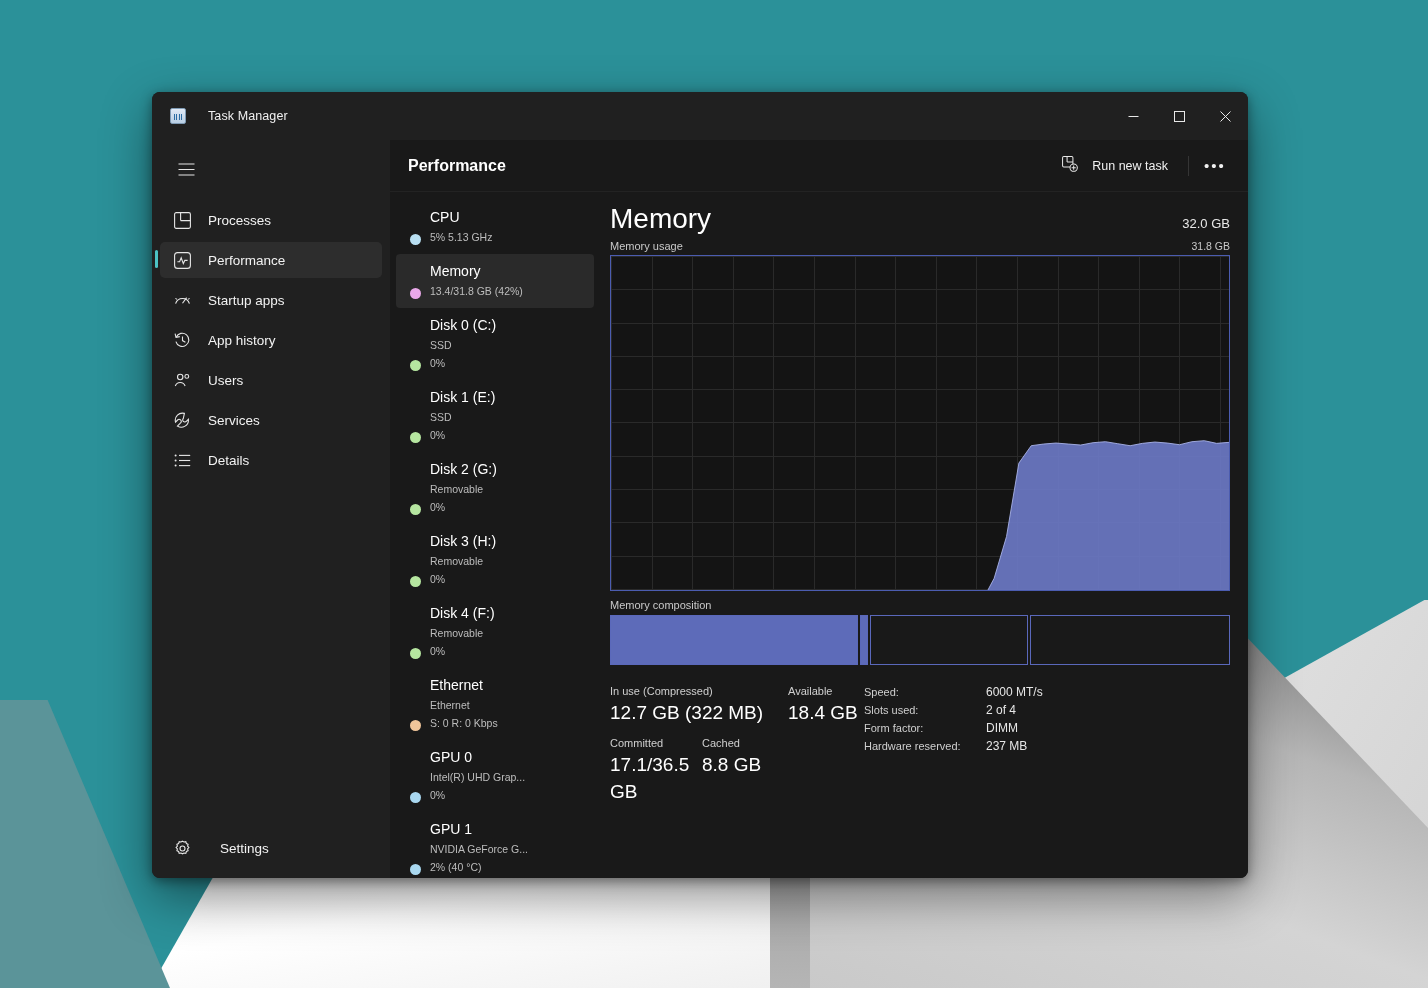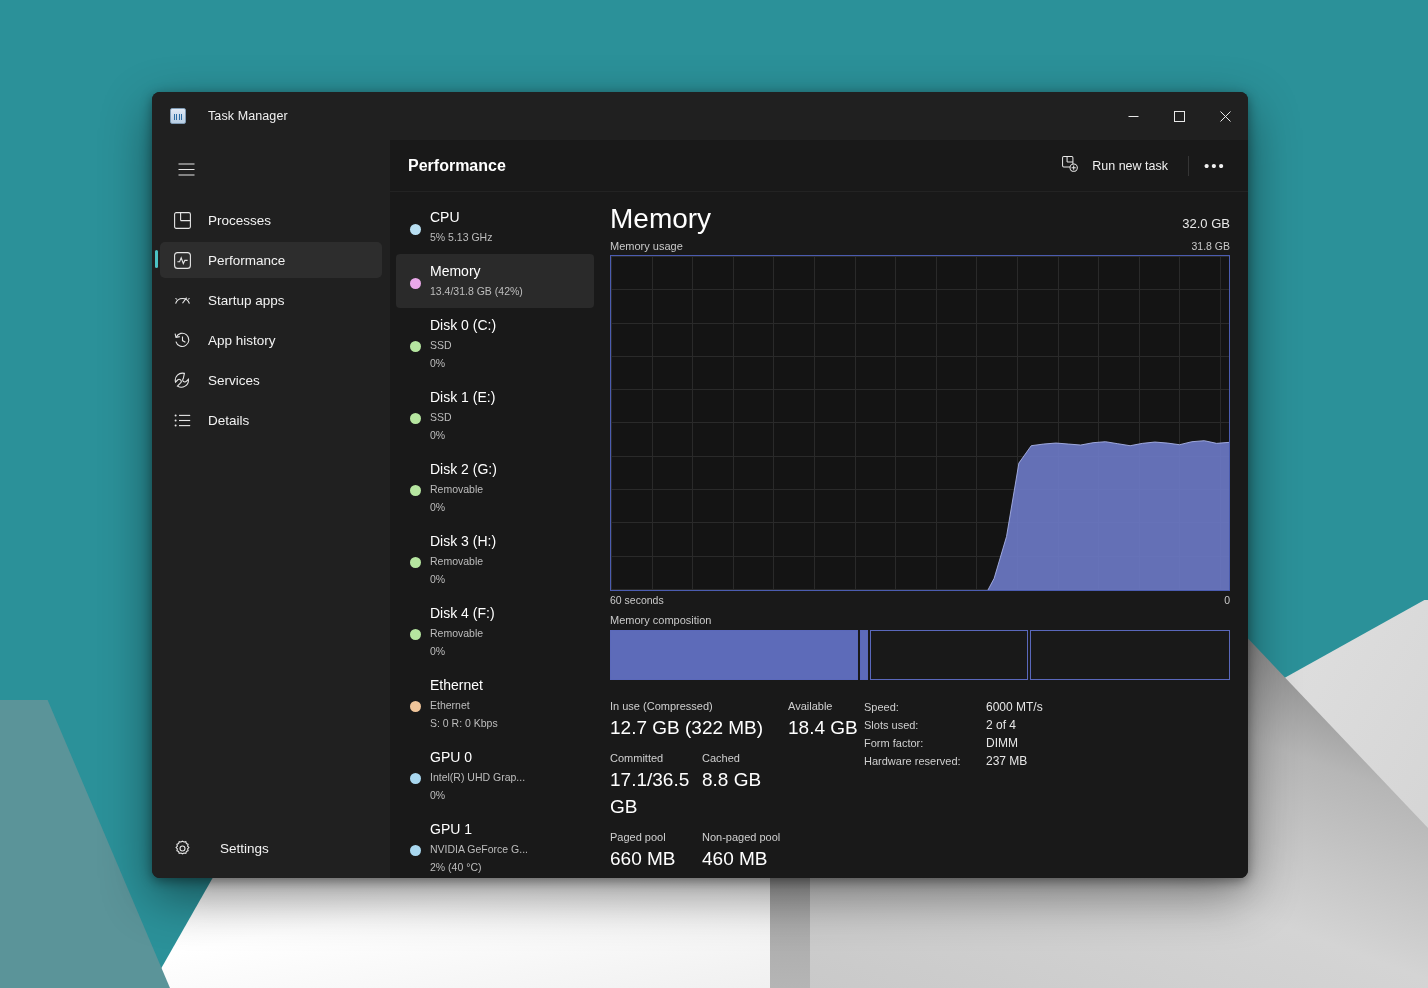--- a/index.html
+++ b/index.html
@@ -154,21 +154,21 @@
 
   #content-row { display:flex; flex:1 1 auto; min-height:0; }
 
   
   #device-list {
     width: 210px; flex:0 0 210px;
     padding: 8px 0 0 0;
     overflow:hidden;
   }
   .device {
-    display:flex; align-items:center;
+    display:flex; align-items:flex-end;
     padding: 8px 10px 9px 14px;
     margin: 0 6px;
     border-radius: 4px;
     min-height: 44px;
   }
   .device.active { background:#2a2a2a; }
   .dot {
     width:11px;height:11px;border-radius:50%;
     margin-top:6px; flex:0 0 11px;
   }
@@ -309,20 +309,30 @@
         <span class="nav-icon">
           <svg width="17" height="17" viewBox="0 0 17 17" fill="none" stroke="#e6e6e6" stroke-width="1.1">
             <path d="M2.2 5.2 A6.6 6.6 0 1 1 1.9 9.6"></path>
             <polyline points="1.1,1.6 2.0,5.4 5.8,4.6"></polyline>
             <polyline points="8.5,4.6 8.5,8.6 11.4,10.2"></polyline>
           </svg>
         </span>
         <span class="nav-label">App history</span>
       </div>
 
+      <div class="nav-item">
+        <span class="nav-icon">
+          <svg width="17" height="17" viewBox="0 0 17 17" fill="none" stroke="#e6e6e6" stroke-width="1.1">
+            <circle cx="6.2" cy="5.0" r="2.7"></circle>
+            <path d="M1.3 14 A5.2 5.2 0 0 1 11.1 14"></path>
+            <circle cx="12.8" cy="4.4" r="1.9"></circle>
+          </svg>
+        </span>
+        <span class="nav-label">Users</span>
+      </div>
 
       <div class="nav-item">
         <span class="nav-icon">
           <svg width="17" height="17" viewBox="0 0 17 17" fill="none" stroke="#e6e6e6" stroke-width="1.1">
             <path d="M10.4 1.4 A7.2 7.2 0 0 0 1.5 10.1 L3.6 8.0 A2 2 0 0 1 6.6 10.9 L3.4 14.1 A7.2 7.2 0 0 0 14.4 7.3 L12.3 9.4 A2 2 0 0 1 9.3 6.5 Z"></path>
           </svg>
         </span>
         <span class="nav-label">Services</span>
       </div>
 
@@ -482,24 +492,20 @@
             <div id="graph-max">31.8 GB</div>
           </div>
 
           <div id="graph">
             <svg viewBox="0 0 100 100" preserveAspectRatio="none">
               <polygon fill="#6b78c4" fill-opacity="0.92" points="0,100 61,100 62,96.5 64,84 66,62 68,56.8 70,56.3 72,56.0 74,56.3 76,56.6 78,55.9 80,55.6 82,56.2 84,56.8 86,56.1 88,55.7 90,56.0 92,56.5 94,55.6 96,55.3 98,56.1 100,55.8 100,100"></polygon>
               <polyline fill="none" stroke="#a8b2e8" stroke-width="0.9" vector-effect="non-scaling-stroke" points="61,100 62,96.5 64,84 66,62 68,56.8 70,56.3 72,56.0 74,56.3 76,56.6 78,55.9 80,55.6 82,56.2 84,56.8 86,56.1 88,55.7 90,56.0 92,56.5 94,55.6 96,55.3 98,56.1 100,55.8"></polyline>
             </svg>
           </div>
 
-          <div id="axis-row">
-            <div id="axis-left">60 seconds</div>
-            <div id="axis-right">0</div>
-          </div>
 
           <div id="comp-caption">Memory composition</div>
 
           <div id="comp-bar">
             <div class="comp-seg filled" style="flex:0 0 40.0%"></div>
             <div class="comp-seg filled" style="flex:0 0 1.3%"></div>
             <div class="comp-seg" style="flex:0 0 25.5%"></div>
             <div class="comp-seg" style="flex:1 1 auto"></div>
           </div>
 
@@ -519,30 +525,20 @@
               <div class="stat-block two-col narrow">
                 <div>
                   <div class="stat-label">Committed</div>
                   <div class="stat-value">17.1/36.5 GB</div>
                 </div>
                 <div>
                   <div class="stat-label">Cached</div>
                   <div class="stat-value">8.8 GB</div>
                 </div>
               </div>
-              <div class="stat-block two-col narrow">
-                <div>
-                  <div class="stat-label">Paged pool</div>
-                  <div class="stat-value">660 MB</div>
-                </div>
-                <div>
-                  <div class="stat-label">Non-paged pool</div>
-                  <div class="stat-value">460 MB</div>
-                </div>
-              </div>
             </div>
 
             <div id="stats-right">
               <div class="sr-row">
                 <span class="sr-key">Speed:</span>
                 <span class="sr-val">6000 MT/s</span>
               </div>
               <div class="sr-row">
                 <span class="sr-key">Slots used:</span>
                 <span class="sr-val">2 of 4</span>

